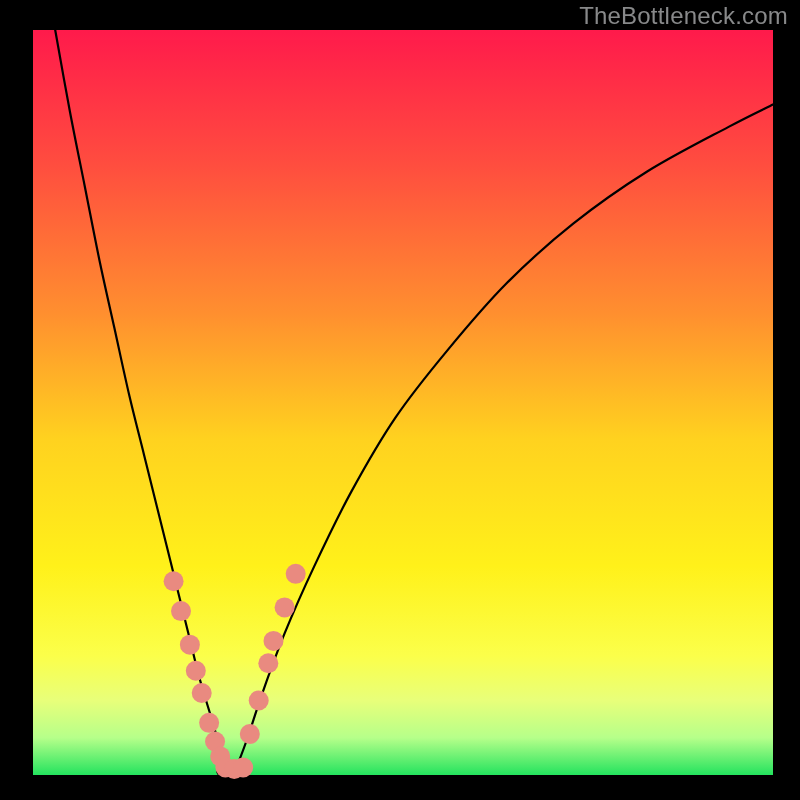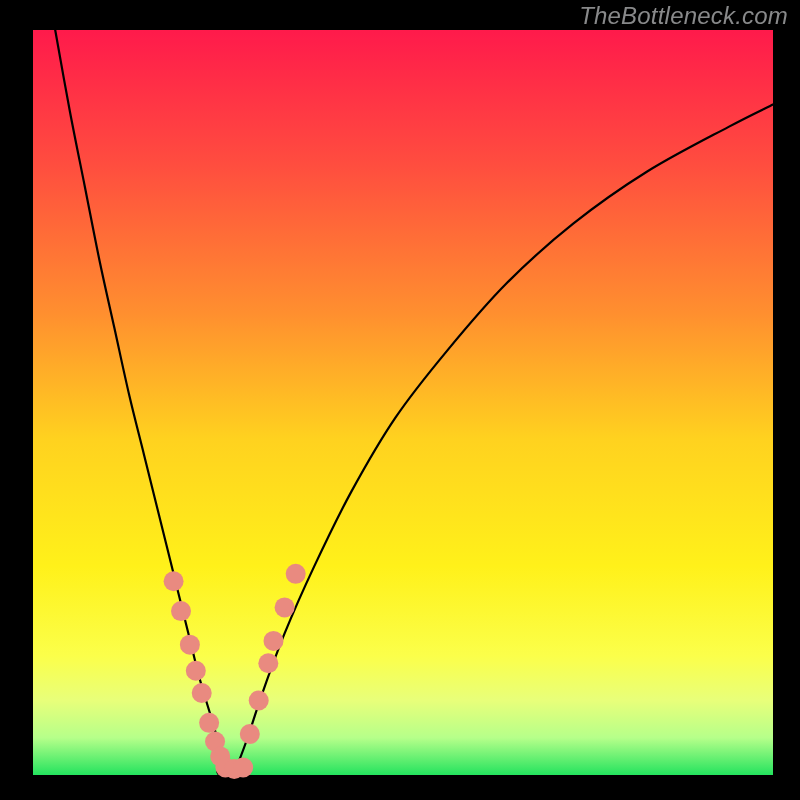--- a/index.html
+++ b/index.html
@@ -10,21 +10,20 @@
     background: #000;
     overflow: hidden;
   }
   .frame {
     position: absolute;
     left: 0;
     top: 0;
     width: 800px;
     height: 631px;
     background: #000;
-    font-style: italic;
   }
   .watermark {
     position: absolute;
     top: 2px;
     right: 12px;
     font-family: Arial, Helvetica, sans-serif;
     font-size: 24px;
     font-weight: 500;
     color: #88898a;
     letter-spacing: 0.2px;

